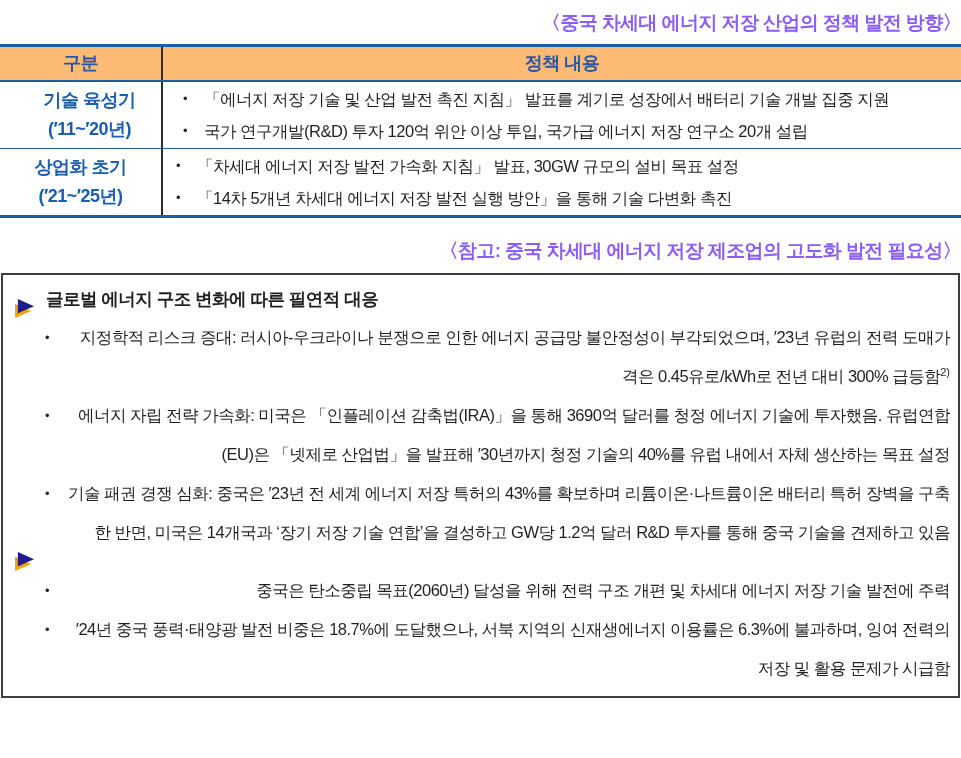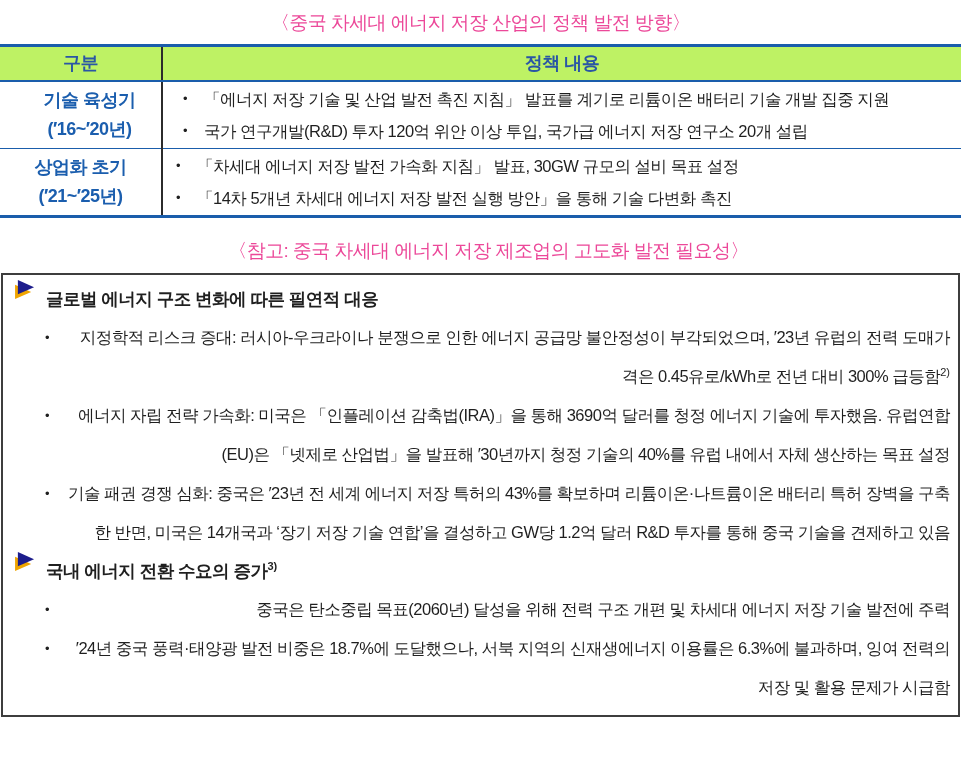--- a/index.html
+++ b/index.html
@@ -5,33 +5,33 @@
   html, body { margin:0; padding:0; background:#ffffff; }
   body {
     width:961px; min-height:758px;
     font-family:"Liberation Sans","DejaVu Sans",sans-serif;
     color:#1f1f1f;
     -webkit-font-smoothing:antialiased;
   }
   .doc { width:961px; padding-top:8px; box-sizing:border-box; }
 
   .title {
-    color:#ec4899; font-size:19px; font-weight:normal;
-    text-align:center; letter-spacing:-0.6px;
+    color:#8b5cf6; font-size:19px; font-weight:bold;
+    text-align:right; letter-spacing:-0.6px;
     margin:2px 0 8px 0;
   }
   .note-title { margin:20px 0 9px 16px; }
 
   table.policy {
     width:961px; border-collapse:collapse; table-layout:fixed;
     border-top:3px solid #1a5dab; border-bottom:3px solid #1a5dab;
   }
   col.col-phase { width:162px; }
   table.policy th {
-    background:#bef264; color:#2a56a5; font-size:18px; font-weight:bold;
+    background:#fdba74; color:#2a56a5; font-size:18px; font-weight:bold;
     padding:4px 0 5px 0; border-bottom:2px solid #1a5dab; letter-spacing:-0.5px;
   }
   th.phase-col, td.phase-cell { border-right:2px solid #2b2b2b; }
   tbody tr td { border-top:1.5px solid #1a5dab; vertical-align:middle; }
   tbody tr:first-child td { border-top:none;padding-left:20px; }
 
   td.phase-cell {
     text-align:center; color:#1b5eae; font-weight:bold; font-size:18px;
     padding:4px 2px; letter-spacing:-0.5px;
   }
@@ -40,21 +40,21 @@
   td.content-cell { padding:1px 4px 1px 13px; font-size:16.5px; }
   .item { display:flex; line-height:32px; }
   .marker { flex:0 0 21px; font-size:13px; color:#1f1f1f; }
   .item-text { flex:1; letter-spacing:-0.5px; }
 
   .note-box {
     border:2px solid #3d3d3d; margin:0 1px; box-sizing:border-box;
     padding:5px 8px 8px 11px; font-size:16.5px;
   }
   .section-heading {
-    display:flex; align-items:flex-start; gap:9px;
+    display:flex; align-items:flex-end; gap:9px;
     font-weight:bold; font-size:17.5px; line-height:38px; letter-spacing:-0.5px;
   }
   .arrow-wrap { display:inline-flex; align-items:center; }
   .nb-item { display:flex; margin-left:31px; line-height:39px; letter-spacing:-0.5px; }
   .nb-item .marker { flex:0 0 22px; }
   .nb-text { flex:1;text-align:right; }
   sup.fn { font-size:11px; vertical-align:super; line-height:0; letter-spacing:0; }
 </style>
 </head>
 <body>
@@ -71,26 +71,26 @@
     <thead>
       <tr>
         <th class="phase-col">구분</th>
         <th>정책 내용</th>
       </tr>
     </thead>
     <tbody>
       <tr>
         <td class="phase-cell">
           <div class="phase-line">기술 육성기</div>
-          <div class="phase-line">(′16~′20년)</div>
+          <div class="phase-line">(′11~′20년)</div>
         </td>
         <td class="content-cell">
           <div class="item">
             <span class="marker">•</span>
-            <span class="item-text">「에너지 저장 기술 및 산업 발전 촉진 지침」 발표를 계기로 리튬이온 배터리 기술 개발 집중 지원</span>
+            <span class="item-text">「에너지 저장 기술 및 산업 발전 촉진 지침」 발표를 계기로 성장에서 배터리 기술 개발 집중 지원</span>
           </div>
           <div class="item">
             <span class="marker">•</span>
             <span class="item-text">국가 연구개발(R&amp;D) 투자 120억 위안 이상 투입, 국가급 에너지 저장 연구소 20개 설립</span>
           </div>
         </td>
       </tr>
       <tr>
         <td class="phase-cell">
           <div class="phase-line">상업화 초기</div>
@@ -139,21 +139,20 @@
     </div>
 
     <div class="section">
       <div class="section-heading">
         <span class="arrow-wrap">
           <svg width="23" height="19" viewBox="0 0 24 20" aria-hidden="true">
             <polygon points="1,5 1,20 18,12.5" fill="#f0a500"></polygon>
             <polygon points="4,0 4,15 21,7.5" fill="#1d1d8c"></polygon>
           </svg>
         </span>
-        <span class="heading-text"><span>국내 에너지 전환 수요의 증가</span><sup class="fn">3)</sup></span>
       </div>
       <div class="nb-item">
         <span class="marker">•</span>
         <span class="nb-text"><span>중국은 탄소중립 목표(2060년) 달성을 위해 전력 구조 개편 및 차세대 에너지 저장 기술 발전에 주력</span><sup class="fn"></sup></span>
       </div>
       <div class="nb-item">
         <span class="marker">•</span>
         <span class="nb-text"><span>′24년 중국 풍력·태양광 발전 비중은 18.7%에 도달했으나, 서북 지역의 신재생에너지 이용률은 6.3%에 불과하며, 잉여 전력의 저장 및 활용 문제가 시급함</span><sup class="fn"></sup></span>
       </div>
 

